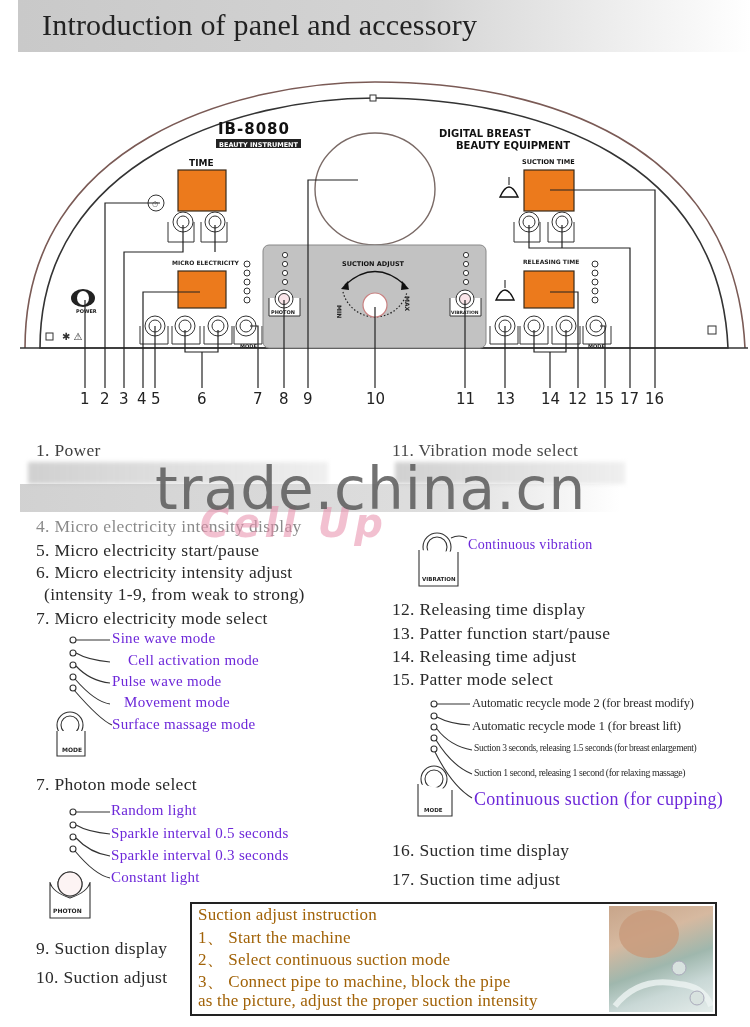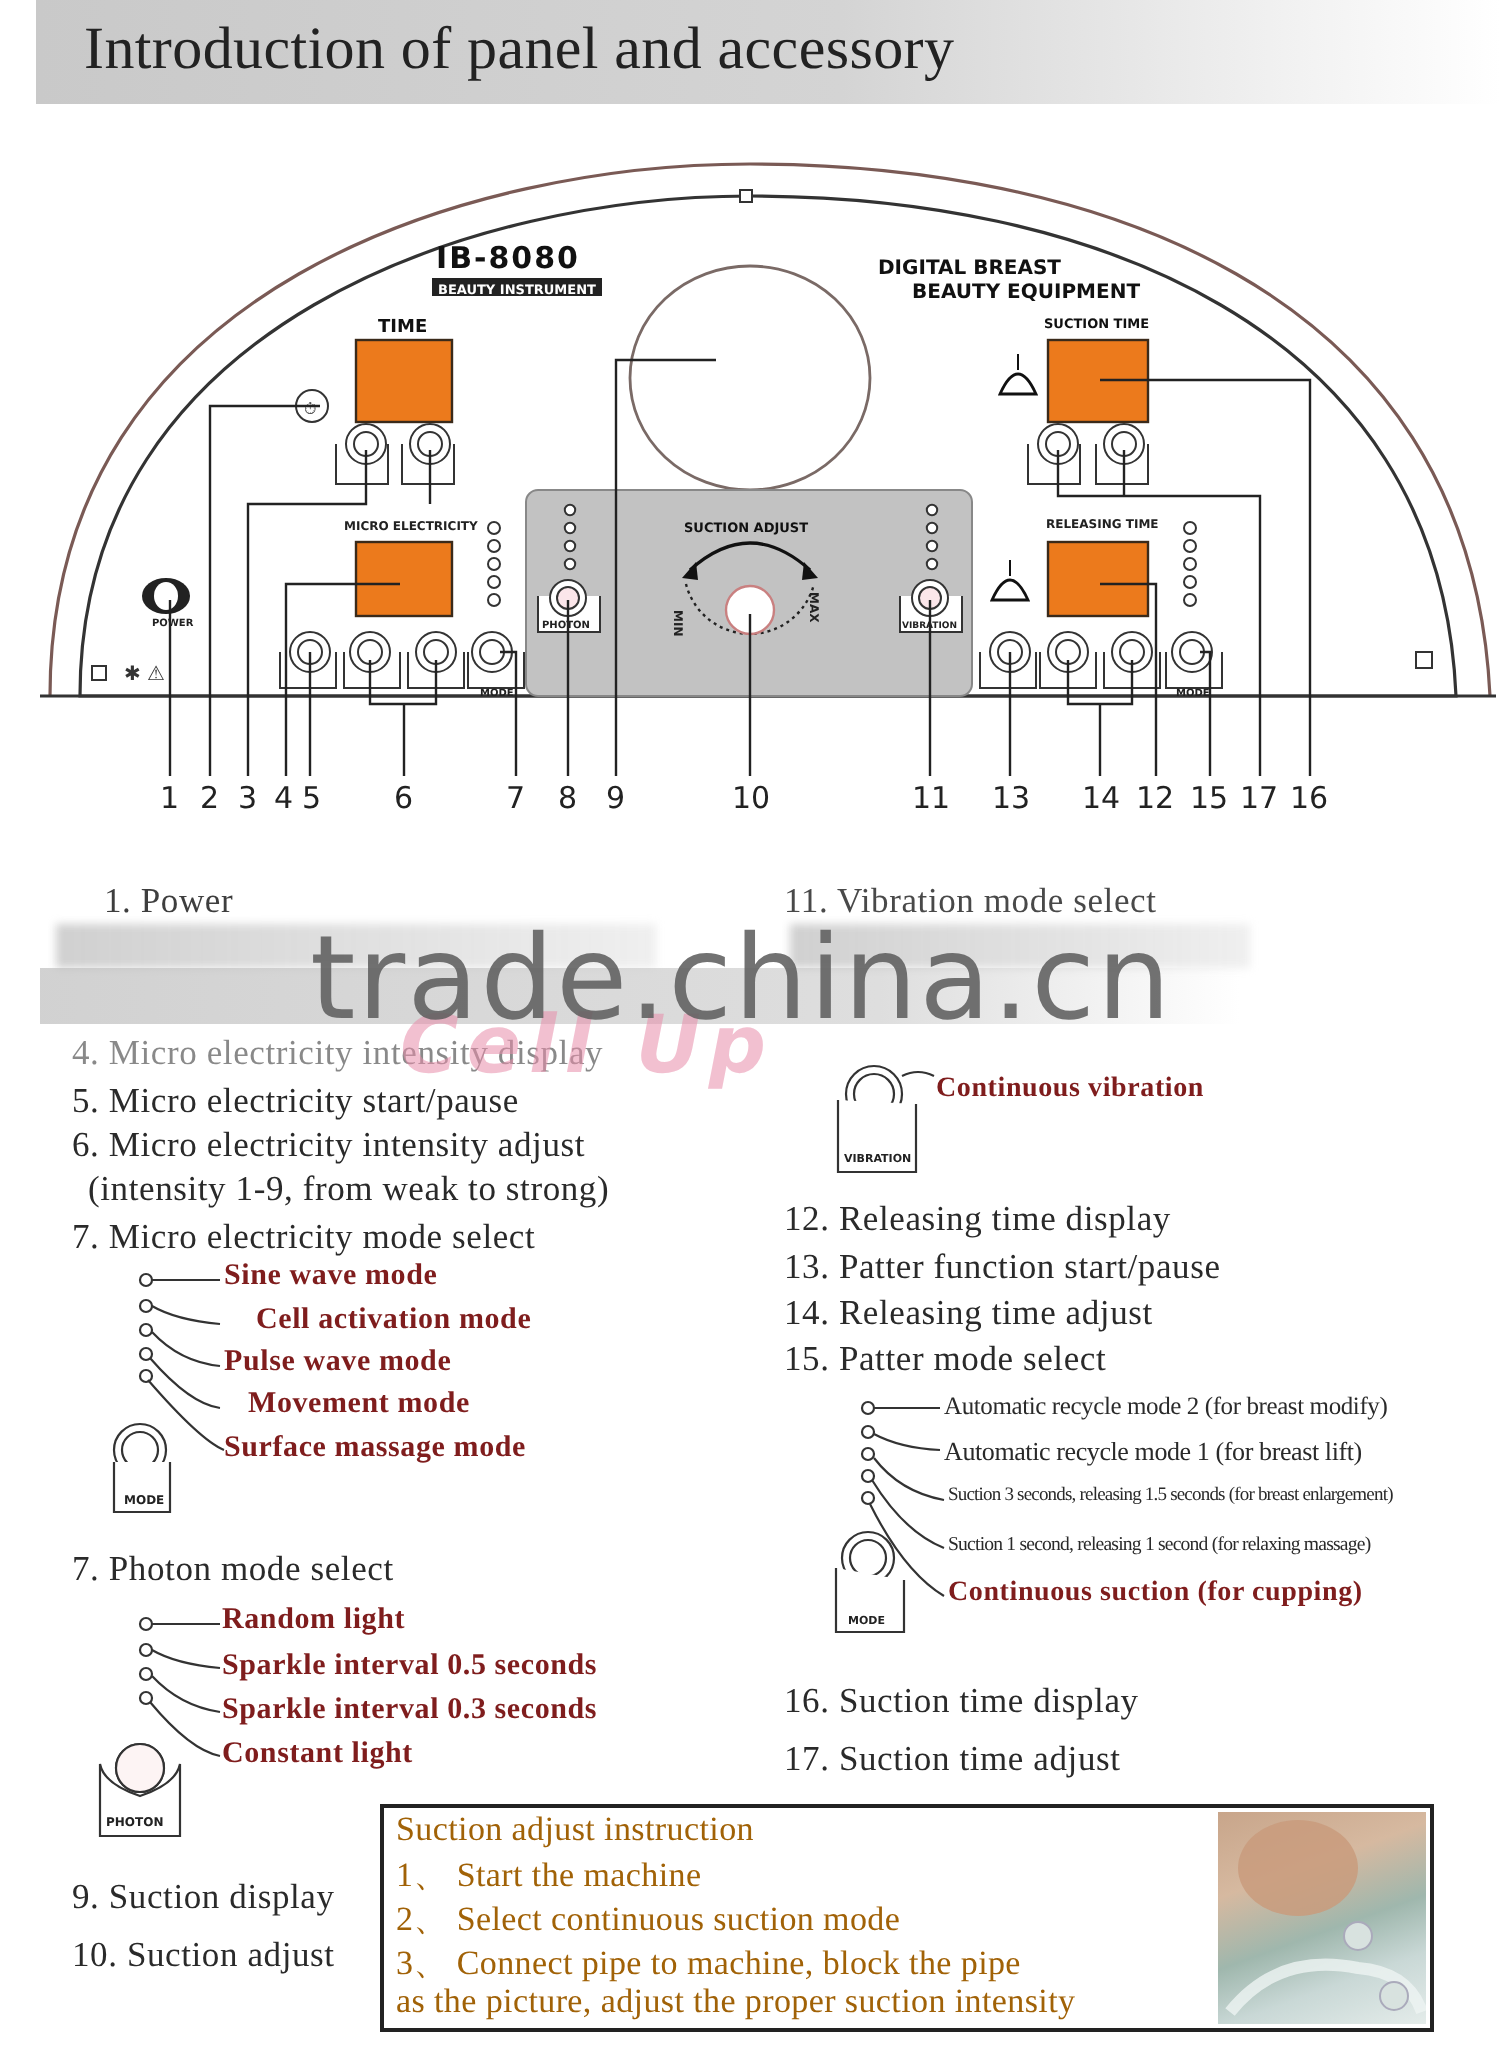--- a/index.html
+++ b/index.html
@@ -12,21 +12,21 @@
   }
   .header-title {
     position: absolute; left: 42px; top: 8px; font-size: 30px; color: #222;
     letter-spacing: 0.2px; font-family: "Liberation Serif", serif;
   }
 
   .panel-svg { position: absolute; left: 0; top: 70px; }
 
   .abs { position: absolute; white-space: nowrap; }
   .item { font-size: 17.5px; color: #2a2a2a; letter-spacing: 0.3px; }
-  .sub { font-size: 15px; color: #7f1d1d; letter-spacing: 0.3px; font-weight: bold; }
+  .sub { font-size: 15px; color: #6d28d9; letter-spacing: 0.3px; }
   .tiny { font-size: 11.5px; color: #2a2a2a; letter-spacing: -0.2px; }
 
   .watermark {
     position: absolute; left: 155px; top: 455px; font-family: "DejaVu Sans", sans-serif;
     font-size: 58px; color: rgba(95,95,95,0.88); letter-spacing: 1px;
   }
   .watermark-band {
     position: absolute; left: 20px; top: 484px; width: 600px; height: 28px;
     background: linear-gradient(to right, rgba(190,190,190,0.7), rgba(200,200,200,0.6) 70%, rgba(255,255,255,0));
   }
@@ -216,21 +216,21 @@
     <text x="456" y="404">11</text>
     <text x="496" y="404">13</text>
     <text x="541" y="404">14</text>
     <text x="568" y="404">12</text>
     <text x="595" y="404">15</text>
     <text x="620" y="404">17</text>
     <text x="645" y="404">16</text>
   </g>
 </svg>
 
-<div class="abs item" style="left:52px; top:440px; opacity:0.9;">1. Power</div>
+<div class="abs item" style="left:36px; top:440px; opacity:0.9;">1. Power</div>
 <div class="blur-line" style="left:28px; top:462px; width:300px;"></div>
 <div class="blur-line" style="left:395px; top:462px; width:230px;"></div>
 <div class="abs item" style="left:36px; top:516px; opacity:0.55;">4. Micro electricity intensity display</div>
 <div class="abs item" style="left:36px; top:540px;">5. Micro electricity start/pause</div>
 <div class="abs item" style="left:36px; top:562px;">6. Micro electricity intensity adjust</div>
 <div class="abs item" style="left:44px; top:584px;">(intensity 1-9, from weak to strong)</div>
 <div class="abs item" style="left:36px; top:608px;">7. Micro electricity mode select</div>
 
 <svg class="abs" style="left:40px; top:628px;" width="80" height="135">
   <g stroke="#333" fill="#fff" stroke-width="1.1">
@@ -302,21 +302,21 @@
     <circle cx="22" cy="85" r="13"></circle>
       <circle cx="22" cy="85" r="9"></circle>
     <path d="M6,90 V122 H40 V96" fill="#fff"></path>
   </g>
   <text x="12" y="118" font-size="5.5" font-weight="bold" fill="#222" font-family="DejaVu Sans, sans-serif">MODE</text>
 </svg>
 <div class="abs tiny" style="left:472px; top:696px; font-size:12.5px;">Automatic recycle mode 2 (for breast modify)</div>
 <div class="abs tiny" style="left:472px; top:718px; font-size:13px;">Automatic recycle mode 1 (for breast lift)</div>
 <div class="abs tiny" style="left:474px; top:743px; font-size:9.5px; letter-spacing:-0.4px;">Suction 3 seconds, releasing 1.5 seconds (for breast enlargement)</div>
 <div class="abs tiny" style="left:474px; top:767px; font-size:9.8px; letter-spacing:-0.4px;">Suction 1 second, releasing 1 second (for relaxing massage)</div>
-<div class="abs sub" style="left:474px; top:789px; font-size:14px;">Continuous suction (for cupping)</div>
+<div class="abs sub" style="left:474px; top:789px; font-size:18px;">Continuous suction (for cupping)</div>
 
 <div class="abs item" style="left:392px; top:840px;">16. Suction time display</div>
 <div class="abs item" style="left:392px; top:869px;">17. Suction time adjust</div>
 
 <div class="instr-box">
   <div class="instr-line" style="top:1px;">Suction adjust instruction</div>
   <div class="instr-line" style="top:22px;">1、 Start the machine</div>
   <div class="instr-line" style="top:44px;">2、 Select continuous suction mode</div>
   <div class="instr-line" style="top:66px;">3、 Connect pipe to machine, block the pipe</div>
   <div class="instr-line" style="top:87px;">as the picture, adjust the proper suction intensity</div>

